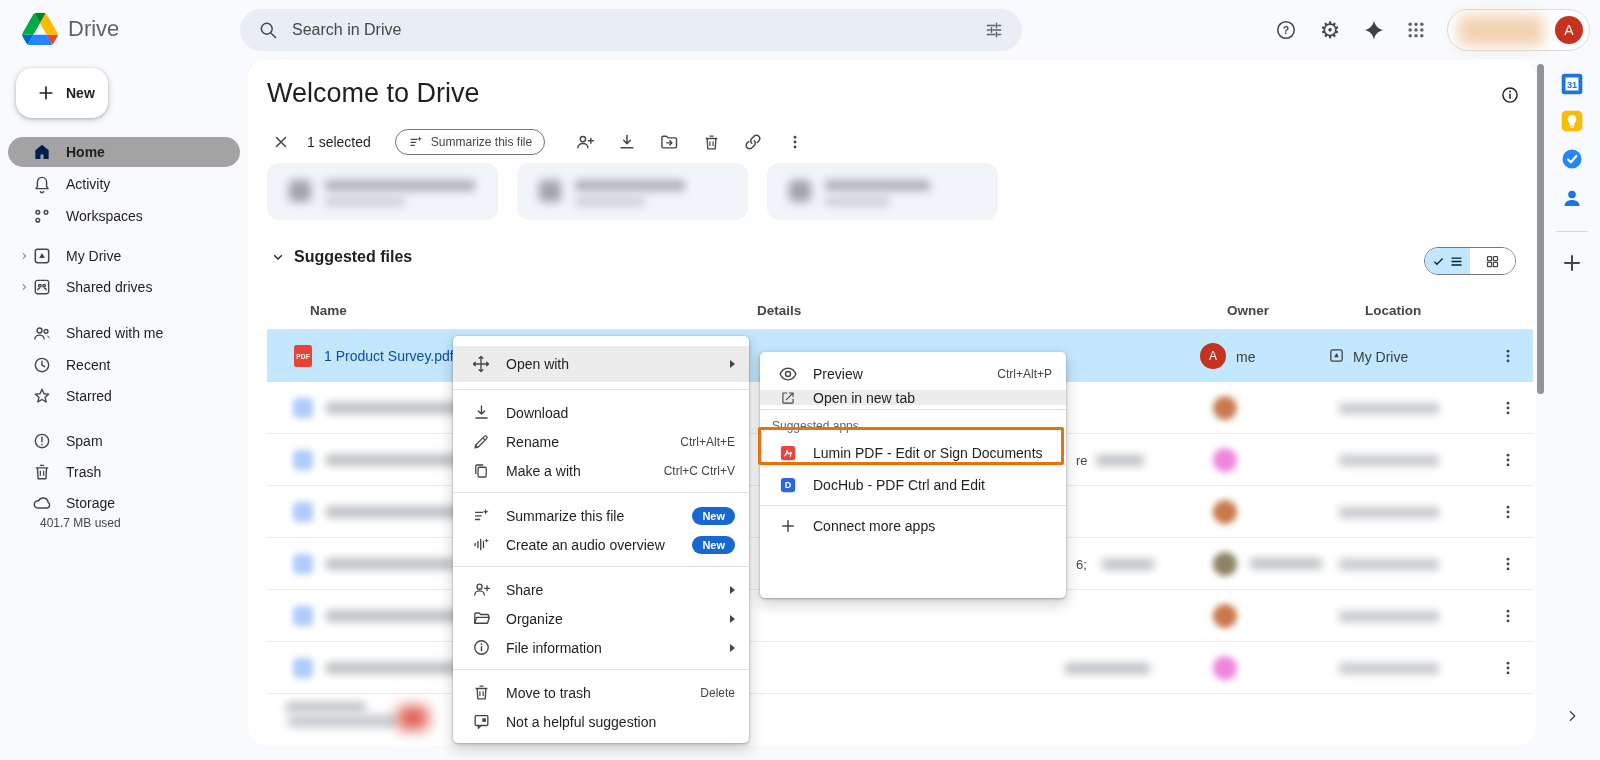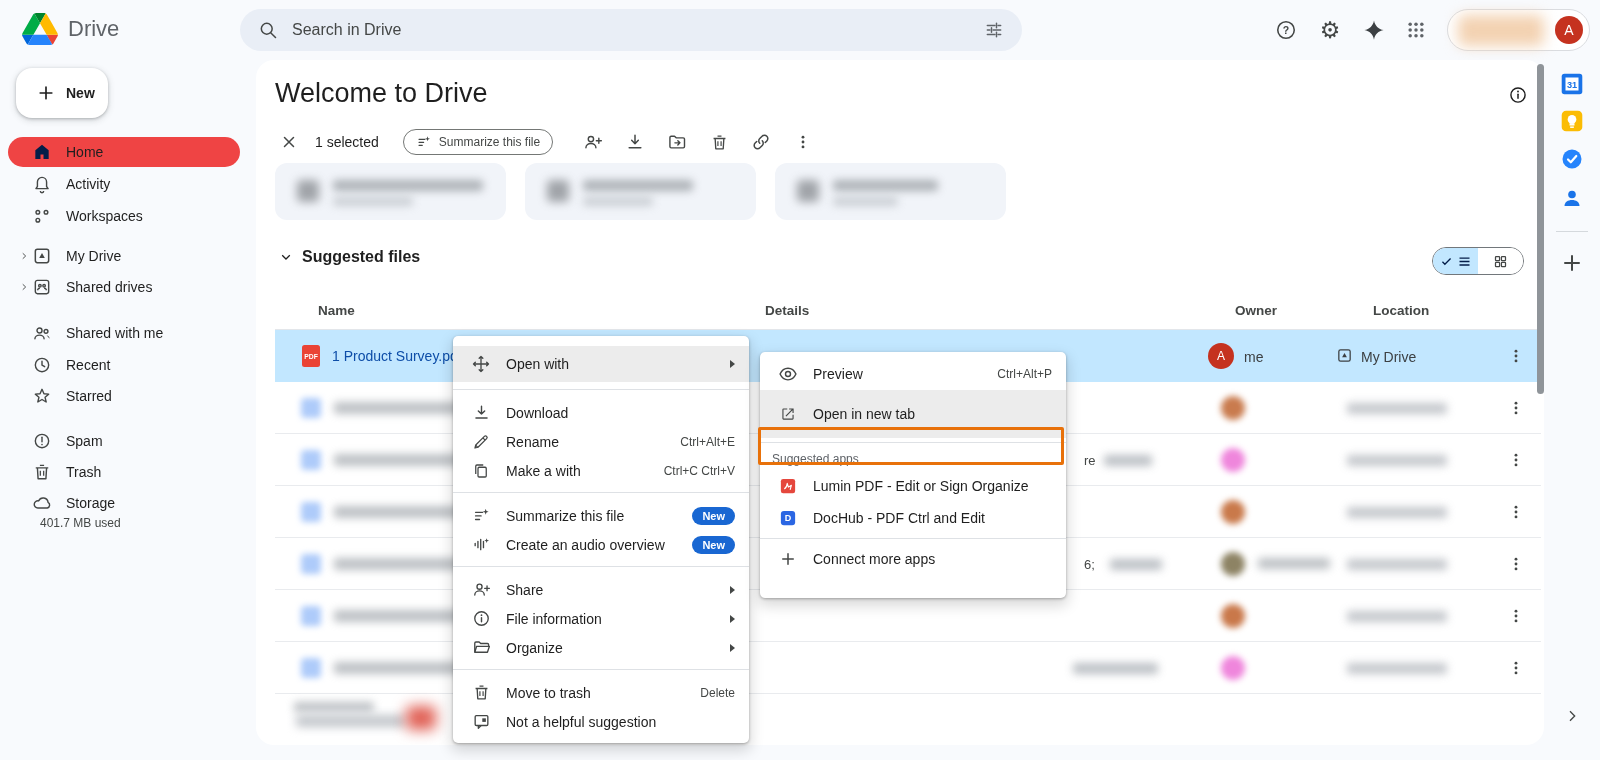--- a/index.html
+++ b/index.html
@@ -10,24 +10,24 @@
   
   .tico{position:absolute;top:10px;width:40px;height:40px;border-radius:50%;display:flex;align-items:center;justify-content:center;cursor:pointer}
   .searchbar{position:absolute;left:240px;top:9px;width:782px;height:42px;border-radius:21px;background:#e9eef6;display:flex;align-items:center;padding:0 18px}
   .searchbar input{flex:1;border:none;background:transparent;outline:none;font-size:16px;color:#b91c1c;font-family:"Liberation Sans",sans-serif;margin-left:14px}
   .searchbar input::placeholder{color:#444746;opacity:1}
   .acct{position:absolute;left:1447px;top:9px;width:143px;height:42px;border:1px solid #dadce0;border-radius:21px;background:#fff}
   
   .newbtn{position:absolute;left:16px;top:68px;width:92px;height:50px;background:#fff;border-radius:16px;box-shadow:0 1px 3px rgba(60,64,67,.3),0 2px 6px 1px rgba(60,64,67,.15);display:flex;align-items:center;padding-left:20px;cursor:pointer}
   .si{position:absolute;left:8px;width:232px;height:30px;border-radius:15px;display:flex;align-items:center;font-size:14px;color:#1f1f1f;cursor:pointer}
   .si .ic{width:20px;height:20px;margin:0 14px 0 24px;flex:none;color:#444746}
-  .si.active{background:#ef4444;font-weight:400}
+  .si.active{background:#a3a3a3;font-weight:700}
   .chev{position:absolute;width:10px;height:10px;color:#444746}
   
-  .panel{position:absolute;left:256px;top:60px;width:1288px;height:685px;background:#fff;border-radius:18px;overflow:hidden}
+  .panel{position:absolute;left:248px;top:60px;width:1288px;height:685px;background:#fff;border-radius:18px;overflow:hidden}
   .toolbar{position:absolute;left:19px;top:67px;width:1238px;height:30px;display:flex;align-items:center}
   .tbico{width:28px;height:28px;display:flex;align-items:center;justify-content:center;border-radius:50%;color:#444746;cursor:pointer}
   .sumpill{height:26px;border:1px solid #747775;border-radius:13px;display:flex;align-items:center;padding:0 12px;font-size:12px;color:#444746;gap:7px;cursor:pointer;white-space:nowrap}
   .card{position:absolute;top:103px;width:231px;height:57px;border-radius:12px;background:#f1f4f9;cursor:pointer}
   .thead{position:absolute;left:19px;top:235px;width:1266px;height:35px;border-bottom:1px solid #e3e6ea;font-size:13.5px;font-weight:700;color:#444746}
   .trow{position:absolute;left:19px;width:1266px;height:52px;border-bottom:1px solid #e9ebee}
   .bav{position:absolute;left:946px;top:14px;width:24px;height:24px;border-radius:50%;filter:blur(3px)}
   .bbar{position:absolute;top:20px;height:12px;border-radius:3px;background:#9aa0a6;opacity:.65;filter:blur(4px)}
   .blbar{position:absolute;left:1072px;top:21px;width:100px;height:11px;border-radius:3px;background:#b6bac0;opacity:.8;filter:blur(4px)}
   .bicon{position:absolute;left:26px;top:16px;width:20px;height:20px;border-radius:4px;background:#aecbfa;filter:blur(3px)}
@@ -567,39 +567,39 @@
     <span class="mic">
         <svg width="19" height="19">
           <use href="#i-padd"></use>
         </svg>
       </span>
     <span class="mil">Share</span>
     <span class="marr"></span>
   </div>
   <div class="mi">
     <span class="mic">
+        <svg width="19" height="19" viewBox="0 0 24 24" fill="none" stroke="#444746" stroke-width="1.7" stroke-linejoin="round">
+          <path d="M3.5 18V6.5C3.5 5.7 4.2 5 5 5h4l2 2h8.5c.8 0 1.5.7 1.5 1.5V10"></path>
+          <path d="M3.5 18l2.3-7.5H22L19.5 18z"></path>
+        </svg>
+      </span>
+    <span class="mil">Organize</span>
+    <span class="marr"></span>
+  </div>
+  <div class="mi">
+    <span class="mic">
         <svg width="19" height="19" viewBox="0 0 24 24">
           <circle cx="12" cy="12" r="8.5" fill="none" stroke="#444746" stroke-width="1.7"></circle>
           <path d="M12 11v5" stroke="#444746" stroke-width="1.8" stroke-linecap="round"></path>
           <circle cx="12" cy="7.8" r="1.1" fill="#444746"></circle>
         </svg>
       </span>
     <span class="mil">File information</span>
     <span class="marr"></span>
   </div>
-  <div class="mi">
-    <span class="mic">
-        <svg width="19" height="19" viewBox="0 0 24 24" fill="none" stroke="#444746" stroke-width="1.7" stroke-linejoin="round">
-          <path d="M3.5 18V6.5C3.5 5.7 4.2 5 5 5h4l2 2h8.5c.8 0 1.5.7 1.5 1.5V10"></path>
-          <path d="M3.5 18l2.3-7.5H22L19.5 18z"></path>
-        </svg>
-      </span>
-    <span class="mil">Organize</span>
-    <span class="marr"></span>
-  </div>
   <div class="mdv"></div>
   <div class="mi">
     <span class="mic">
         <svg width="19" height="19">
           <use href="#i-trash"></use>
         </svg>
       </span>
     <span class="mil">Move to trash</span>
     <span class="msc">Delete</span>
   </div>
@@ -619,40 +619,40 @@
   <div class="mi" style="height:32px">
     <span class="mic">
         <svg width="20" height="20" viewBox="0 0 24 24" fill="none" stroke="#444746" stroke-width="1.7">
           <path d="M2.5 12c2-4.5 5.5-7 9.5-7s7.5 2.5 9.5 7c-2 4.5-5.5 7-9.5 7s-7.5-2.5-9.5-7z"></path>
           <circle cx="12" cy="12" r="3"></circle>
         </svg>
       </span>
     <span class="mil">Preview</span>
     <span class="msc">Ctrl+Alt+P</span>
   </div>
-  <div class="mi hover" style="height:48px">
+  <div class="mi hover" style="height:15px">
     <span class="mic">
         <svg width="18" height="18" viewBox="0 0 24 24" fill="#444746">
           <path d="M18 18H6V6h5V4.5H6A1.5 1.5 0 0 0 4.5 6v12A1.5 1.5 0 0 0 6 19.5h12a1.5 1.5 0 0 0 1.5-1.5v-5H18zM13.5 4.5V6h3.4l-8.2 8.2 1.1 1.1L18 7.1v3.4h1.5V4.5z"></path>
         </svg>
       </span>
     <span class="mil">Open in new tab</span>
   </div>
   <div class="mdv" style="margin:4px 0"></div>
 
   <div class="abs" style="left:-2px;top:75px;width:306px;height:38px;border:3px solid #e8710a;border-radius:2px;pointer-events:none"></div>
   <div class="applbl">Suggested apps</div>
   <div class="mi" style="height:32px">
     <span class="mic">
         <svg width="18" height="18" viewBox="0 0 24 24">
           <rect x="2.5" y="2.5" width="19" height="19" rx="3" fill="#e5473d"></rect>
           <path d="M7.5 15.5c2-1 3-3.5 3.5-7l1.5 5 4-2.5-1.5 5.5" fill="none" stroke="#fff" stroke-width="1.5" stroke-linecap="round" stroke-linejoin="round"></path>
         </svg>
       </span>
-    <span class="mil">Lumin PDF - Edit or Sign Organize</span>
+    <span class="mil">Lumin PDF - Edit or Sign Documents</span>
   </div>
   <div class="mi" style="height:32px">
     <span class="mic">
         <svg width="18" height="18" viewBox="0 0 24 24">
           <rect x="2.5" y="2.5" width="19" height="19" rx="4" fill="#2b66e3"></rect>
           <text x="12" y="16.5" text-anchor="middle" font-size="12" font-weight="bold" fill="#fff" font-family="Liberation Sans,sans-serif">D</text>
         </svg>
       </span>
     <span class="mil">DocHub - PDF Ctrl and Edit</span>
   </div>

